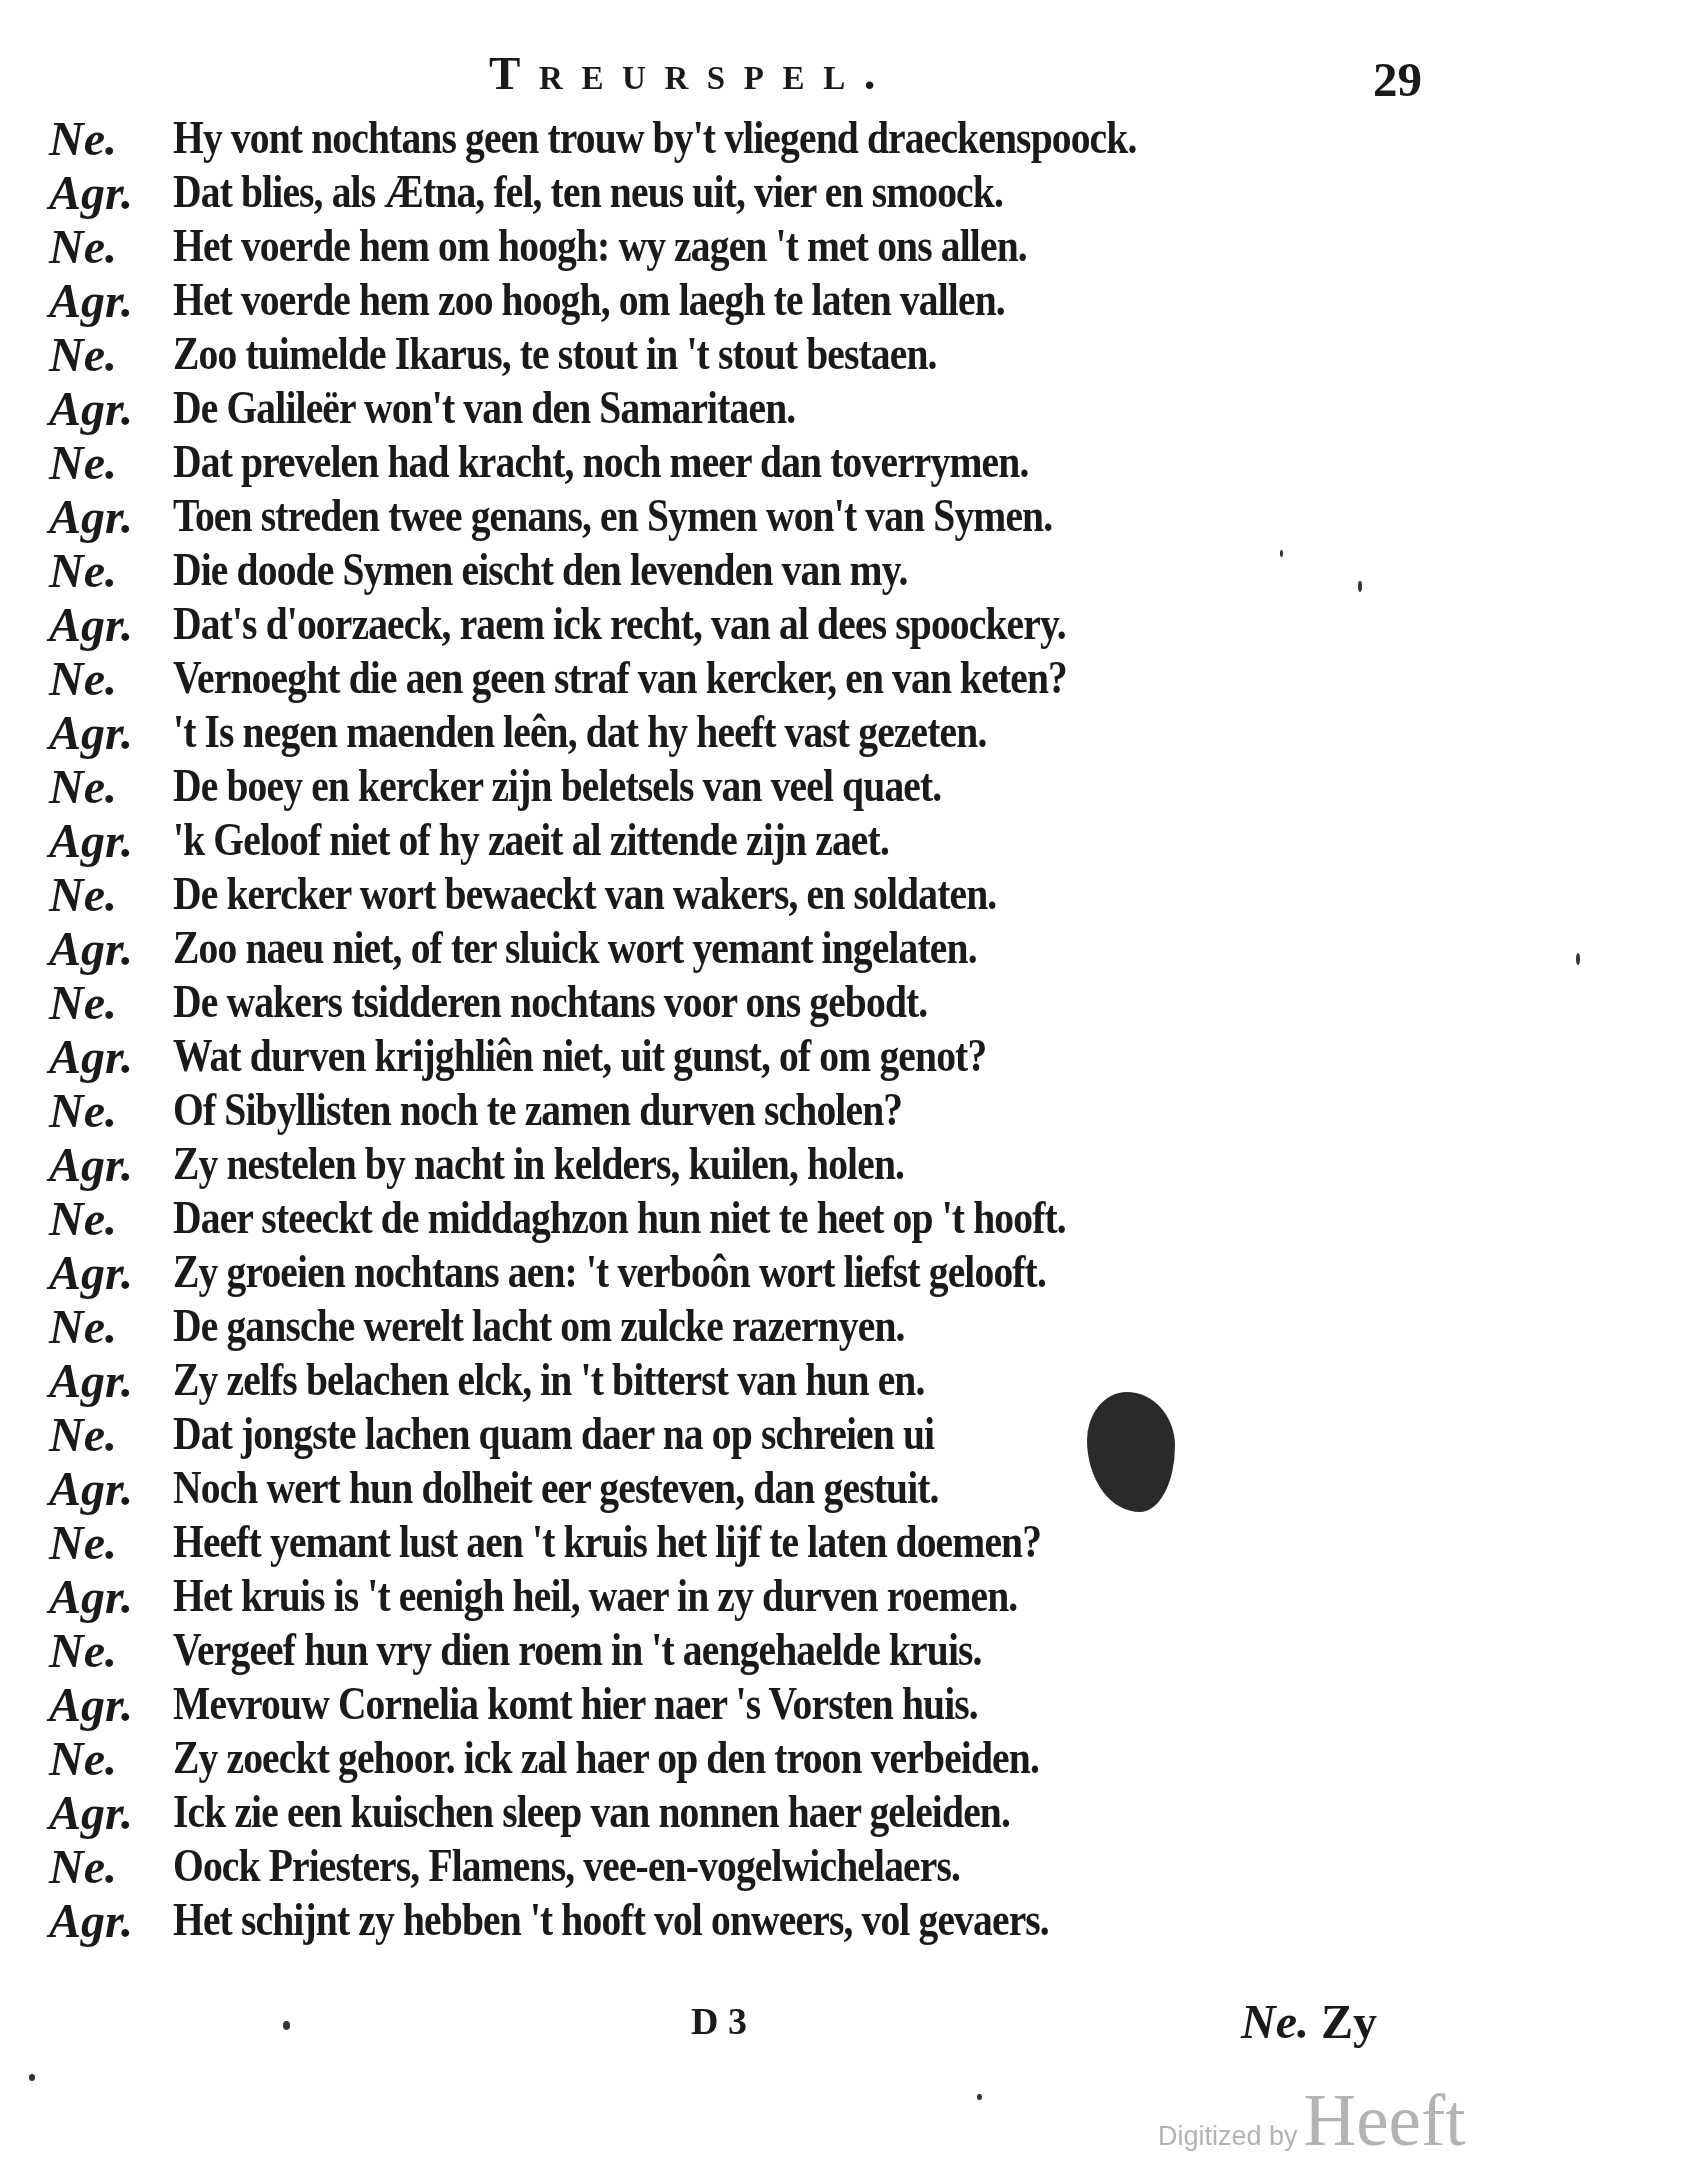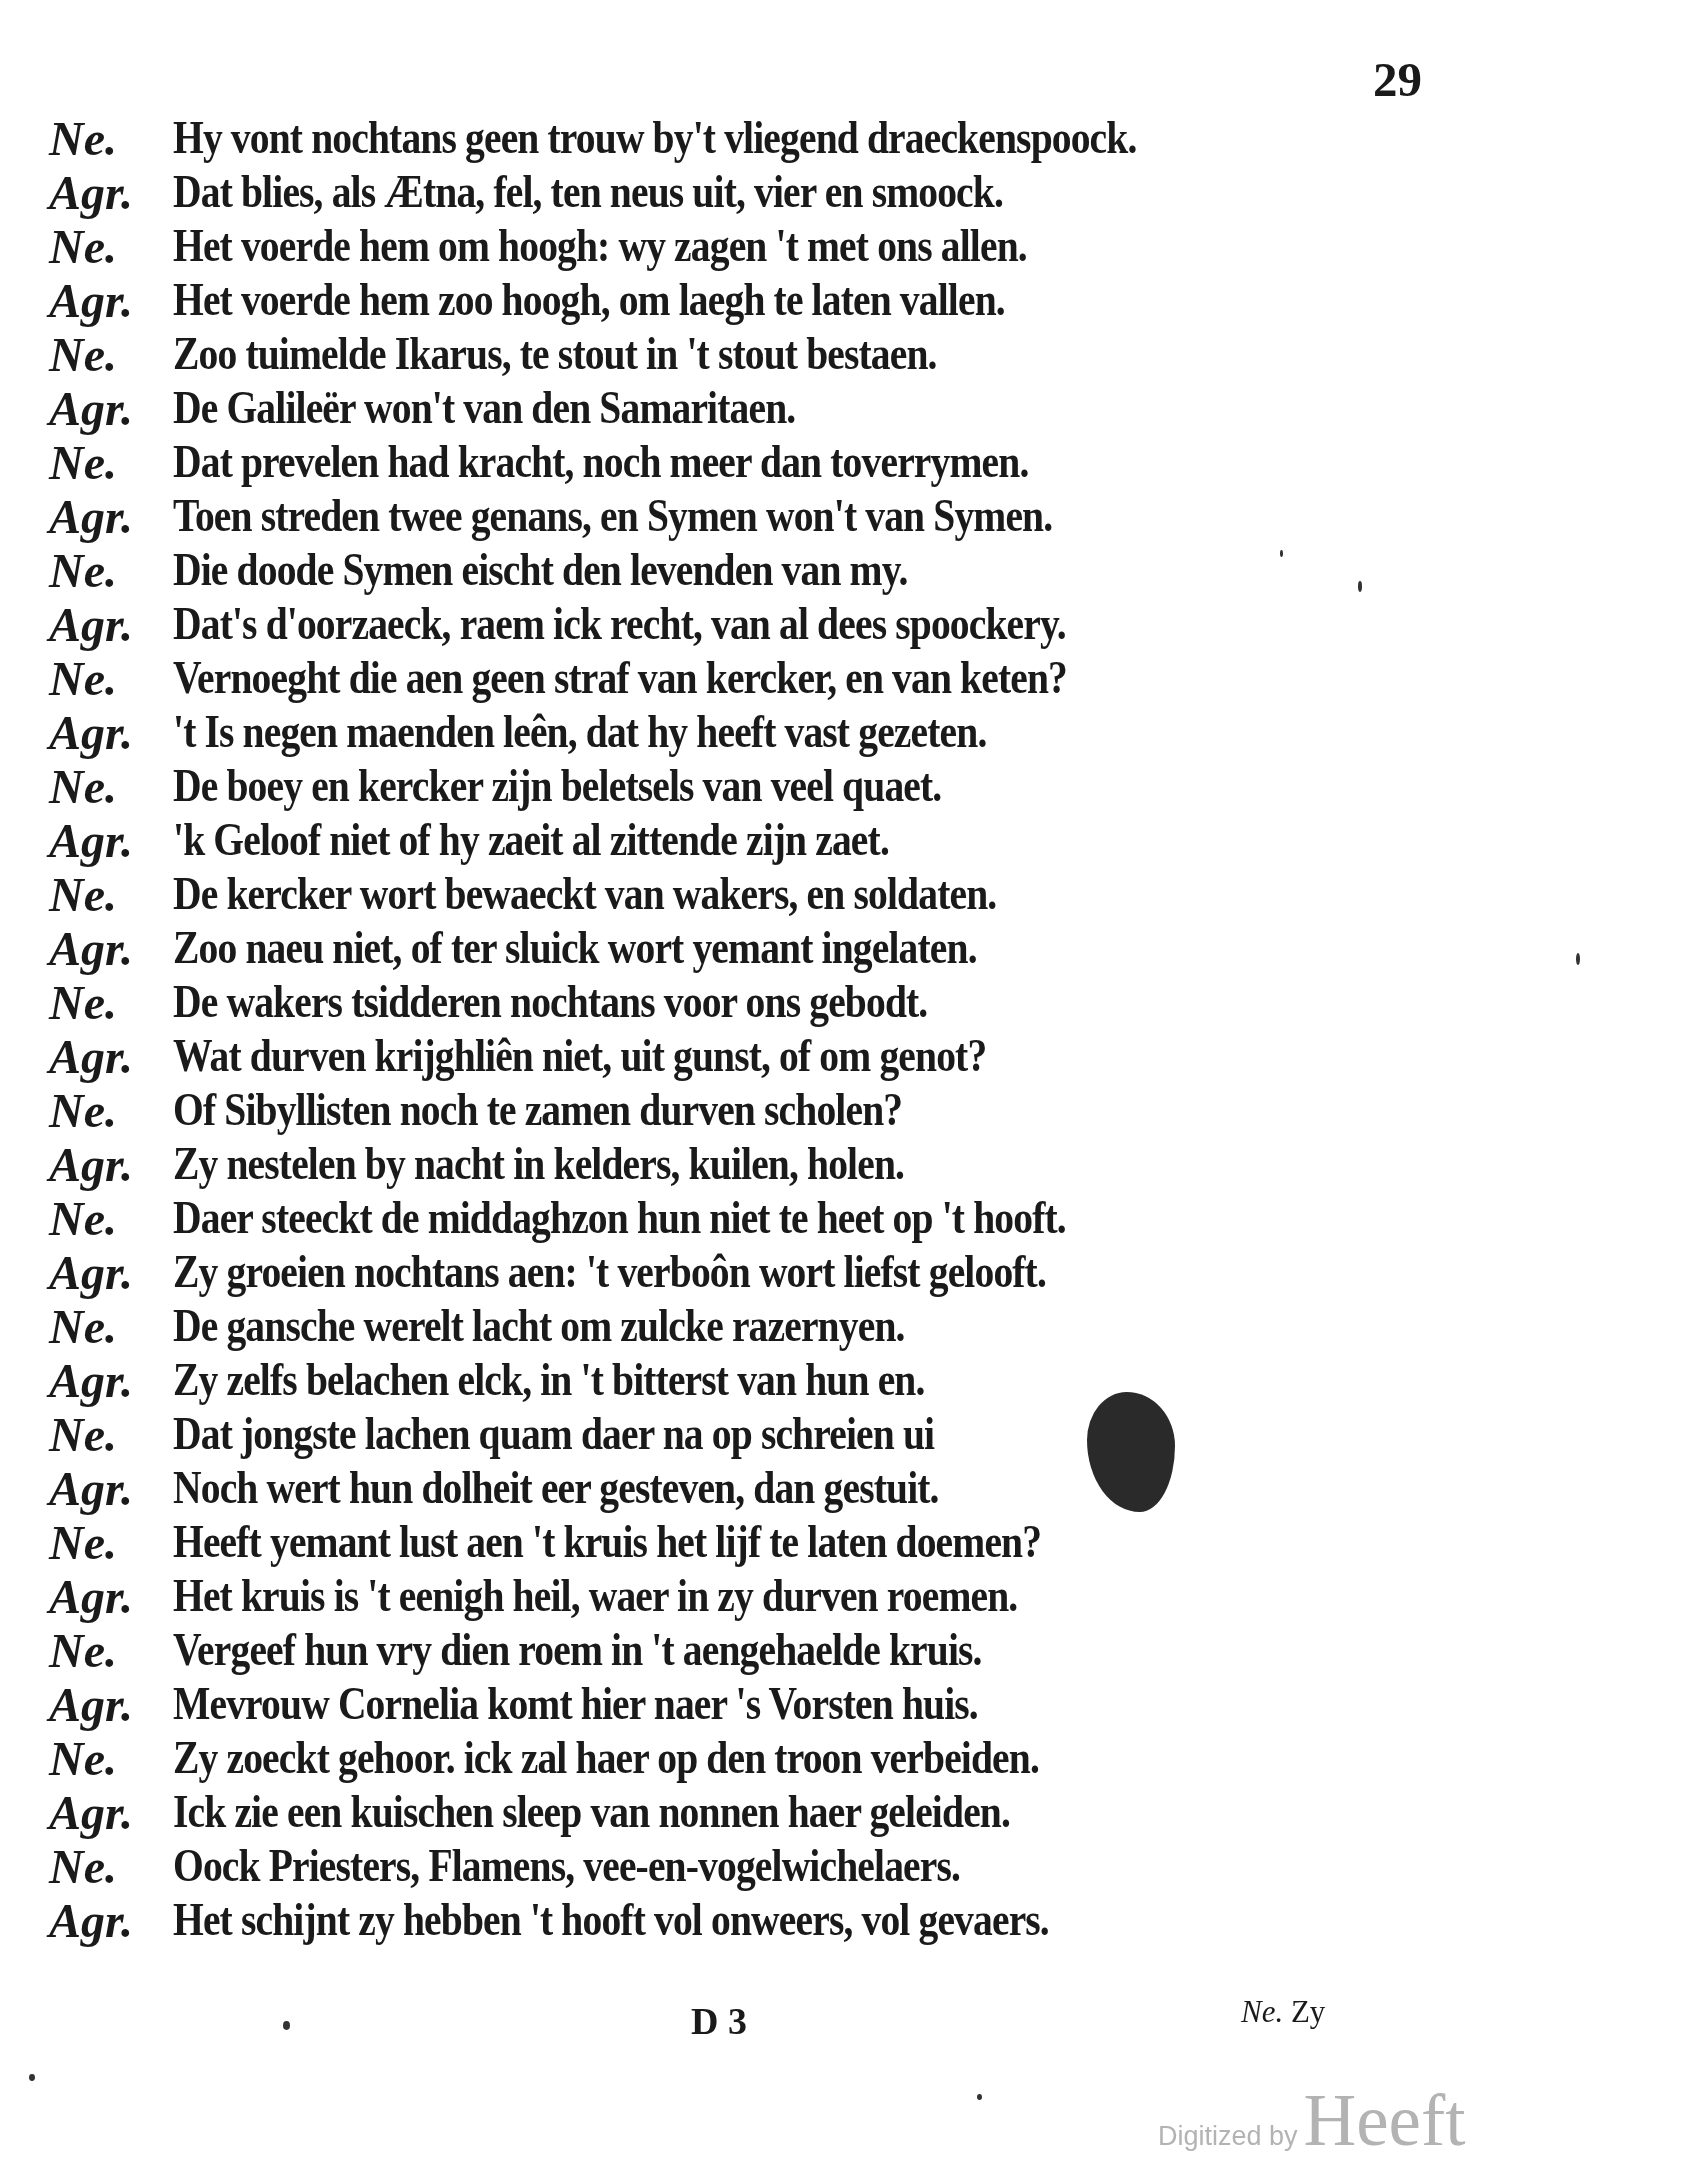--- a/index.html
+++ b/index.html
@@ -15,32 +15,33 @@
   .speaker { position: absolute; left: 49px; top: 0; font-style: italic; font-weight: bold;
              font-size: 48px; font-family: "Liberation Serif", serif; }
   .text { position: absolute; left: 173px; top: 0; font-size: 46px; font-weight: bold;
           font-family: "Liberation Serif", serif; letter-spacing: -1px; transform: scaleX(0.86);
           transform-origin: left top; }
   .ink-blot { position: absolute; left: 1087px; top: 1392px; width: 88px; height: 120px;
               background: #2a2a2a; border-radius: 45% 55% 40% 60% / 40% 45% 55% 60%; }
   .footer { position: absolute; left: 0; top: 1999px; width: 1697px; height: 78px; }
   .signature { position: absolute; left: 691px; top: 0; font-size: 38px; font-weight: bold;
                font-family: "Liberation Serif", serif; }
-  .catchword { position: absolute; left: 1241px; top: -4.9px; font-size: 31px; font-weight: normal;
+  .catchword { position: absolute; left: 1241px; top: -4.9px; font-size: 48px; font-weight: bold;
                font-family: "Liberation Serif", serif; }
   .catchword .cw-speaker { font-style: italic; }
   .watermark { position: absolute; left: 1158px; top: 2079px; color: #b3b3b3; white-space: nowrap; }
   .watermark .wm-small { font-family: Liberation Sans, sans-serif; font-size: 27px; text-align: right; }
   .watermark .wm-big { font-family: "Liberation Serif", serif; font-size: 73px; margin-left: 5.9px; }
   .speck { position: absolute; background: #333; border-radius: 50%; }
 </style>
 </head>
 <body>
 
 <div class="running-head">
+  <div class="running-title">Treurspel.</div>
   <div class="page-number">29</div>
 </div>
 
 <div class="verse" id="verse">
     <div class="line">
       <span class="speaker">Ne.</span>
       <span class="text">Hy vont nochtans geen trouw by't vliegend draeckenspoock.</span>
     </div>
     <div class="line">
       <span class="speaker">Agr.</span>

